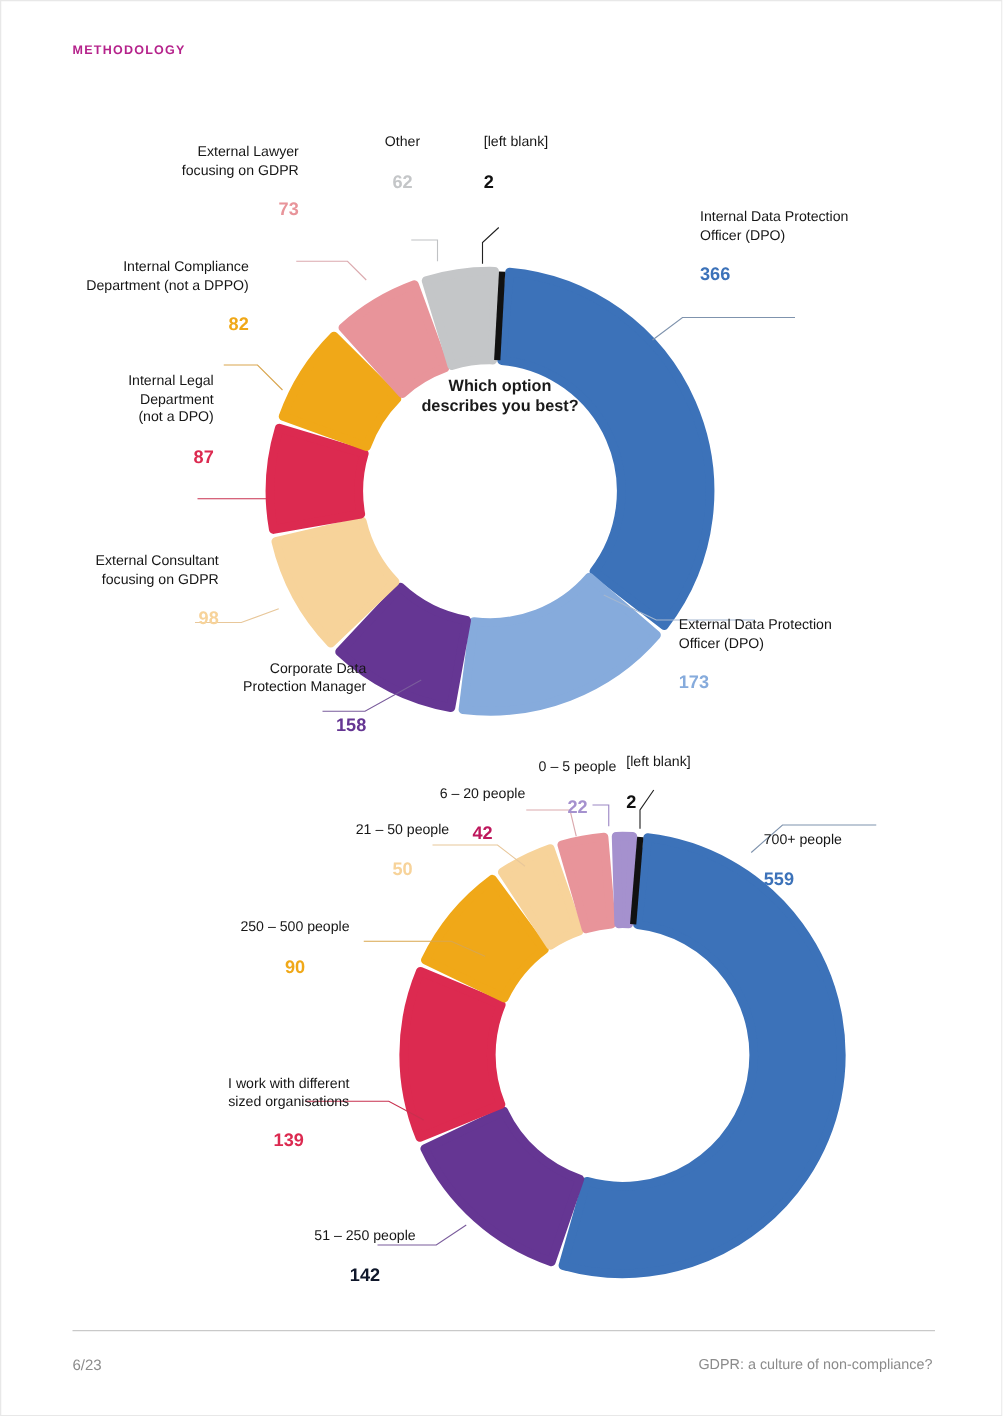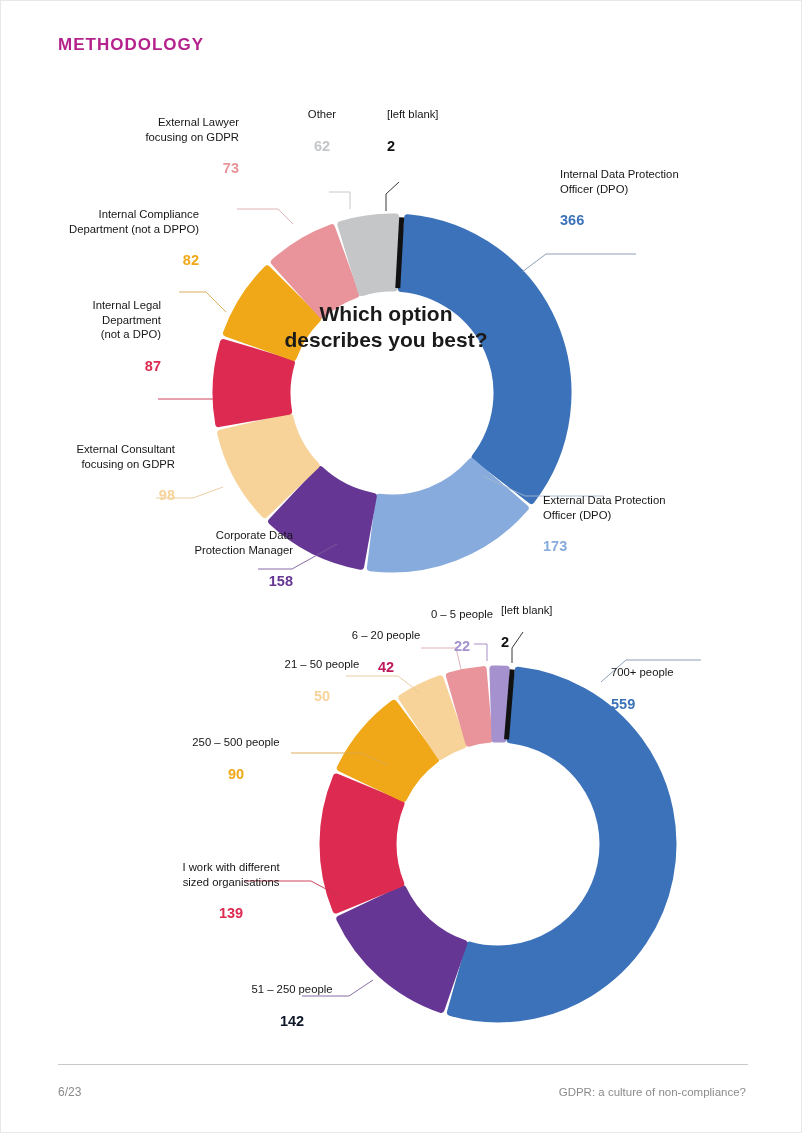--- a/index.html
+++ b/index.html
@@ -18,21 +18,21 @@
     box-sizing: border-box;
     border: 1px solid #e8e8e8;
     overflow: hidden;
   }
 
   
   .kicker {
     position: absolute;
     left: 57px;
     top: 34px;
-    font-size: 17px;
+    font-size: 10px;
     font-weight: bold;
     letter-spacing: 1.0px;
     color: #b5228b;
     white-space: nowrap;
   }
 
   
   .chart-block { position: absolute; left: 0; top: 0; width: 802px; }
   #chart1 { top: 60px;  height: 520px; }
   #chart2 { top: 575px; height: 475px; }
@@ -40,22 +40,22 @@
   .chart-svg { display:block; }
 
   .center-title {
     position: absolute;
     text-align: center;
     font-weight: bold;
     color: #1a1a1a;
     line-height: 1.25;
   }
   #c1-title {
-    left: 275px; top: 300px; width: 220px;
-    font-size: 21px;
+    left: 289px; top: 300px; width: 220px;
+    font-size: 13px;
   }
   #c2-title {
     left: 389px; top: 800px; width: 215px;
     font-size: 16.5px;
   }
 
   
   .lbl {
     position: absolute;
     font-size: 11.3px;
@@ -141,21 +141,21 @@
 focusing on GDPR</span>
     <span class="val" style="color:#e8949a">73</span>
   </div>
 
   <div class="lbl left" style="left:48px; top:192px; width:150px;">
     <span>Internal Compliance
 Department (not a DPPO)</span>
     <span class="val" style="color:#f0a818">82</span>
   </div>
 
-  <div class="lbl left" style="left:48px; top:283px; width:112px;">
+  <div class="lbl left" style="left:58px; top:283px; width:112px;">
     <span>Internal Legal
 Department
 (not a DPO)</span>
     <span class="val" style="color:#dc2a50">87</span>
   </div>
 
   <div class="lbl left" style="left:42px; top:427px; width:132px;">
     <span>External Consultant
 focusing on GDPR</span>
     <span class="val" style="color:#f7d39a">98</span>

